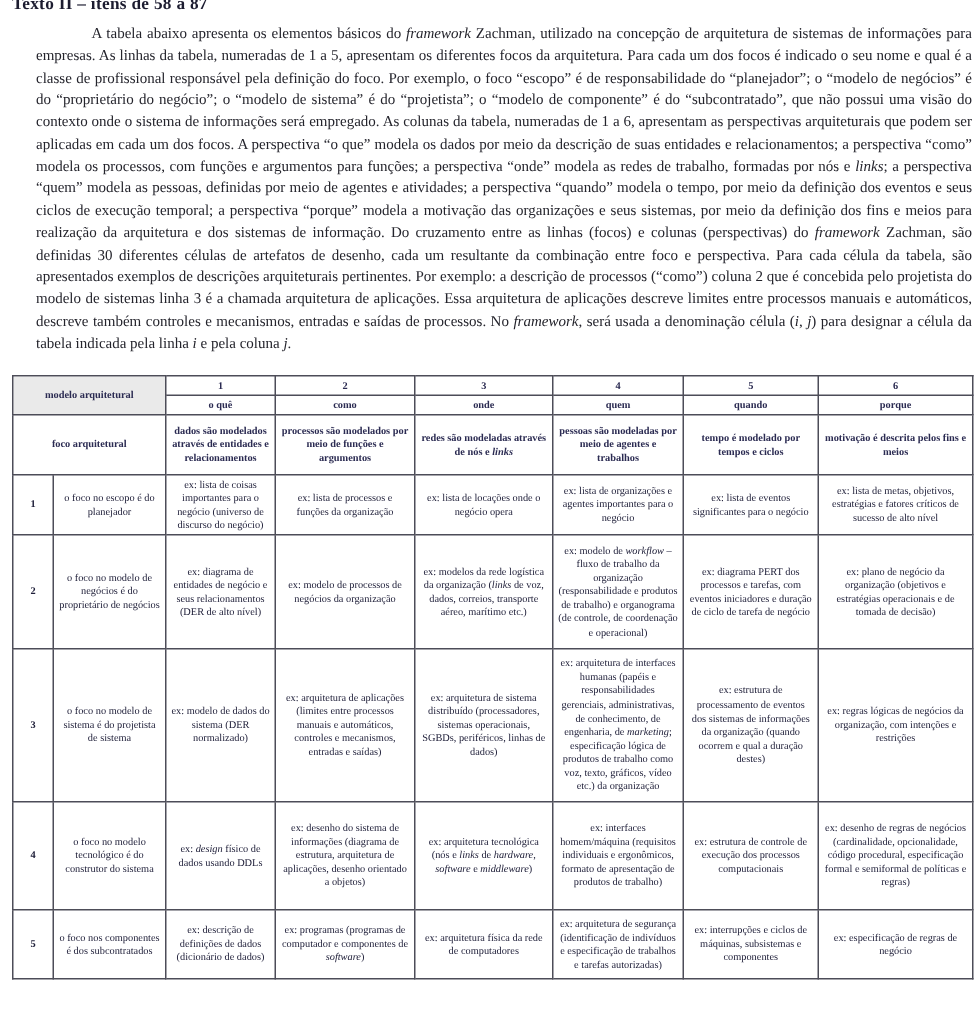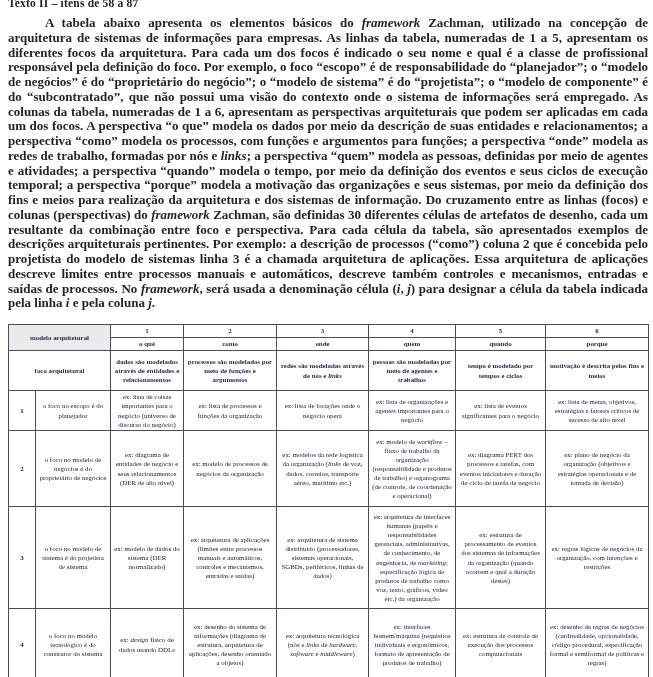--- a/index.html
+++ b/index.html
@@ -8,22 +8,22 @@
     background:#ffffff;
     font-family:"Liberation Serif", serif;
     color:#232330;
   }
   .page { padding:0 5px 0 8px; }
   .doc-title {
     font-weight:bold; font-size:11.5px; color:#1c1c30;
     margin-top:-3px; letter-spacing:.2px;
   }
   .intro {
-    font-size:13px; line-height:14.75px; text-align:justify;
-    text-indent:37px; margin:7px 0 13px 0; color:#24242c;font-weight:bold;
+    font-size:10px; line-height:14.75px; text-align:justify;
+    text-indent:37px; margin:7px 0 13px 16px; color:#24242c;
   }
   table.zachman {
     border-collapse:collapse; table-layout:fixed; width:640px;
   }
   table.zachman td {
     border:1px solid #4d4d58;
     font-size:6.9px; line-height:1.32;
     text-align:center; vertical-align:middle;
     padding:1px 3px; color:#20203a;
     overflow:hidden; word-wrap:break-word;

